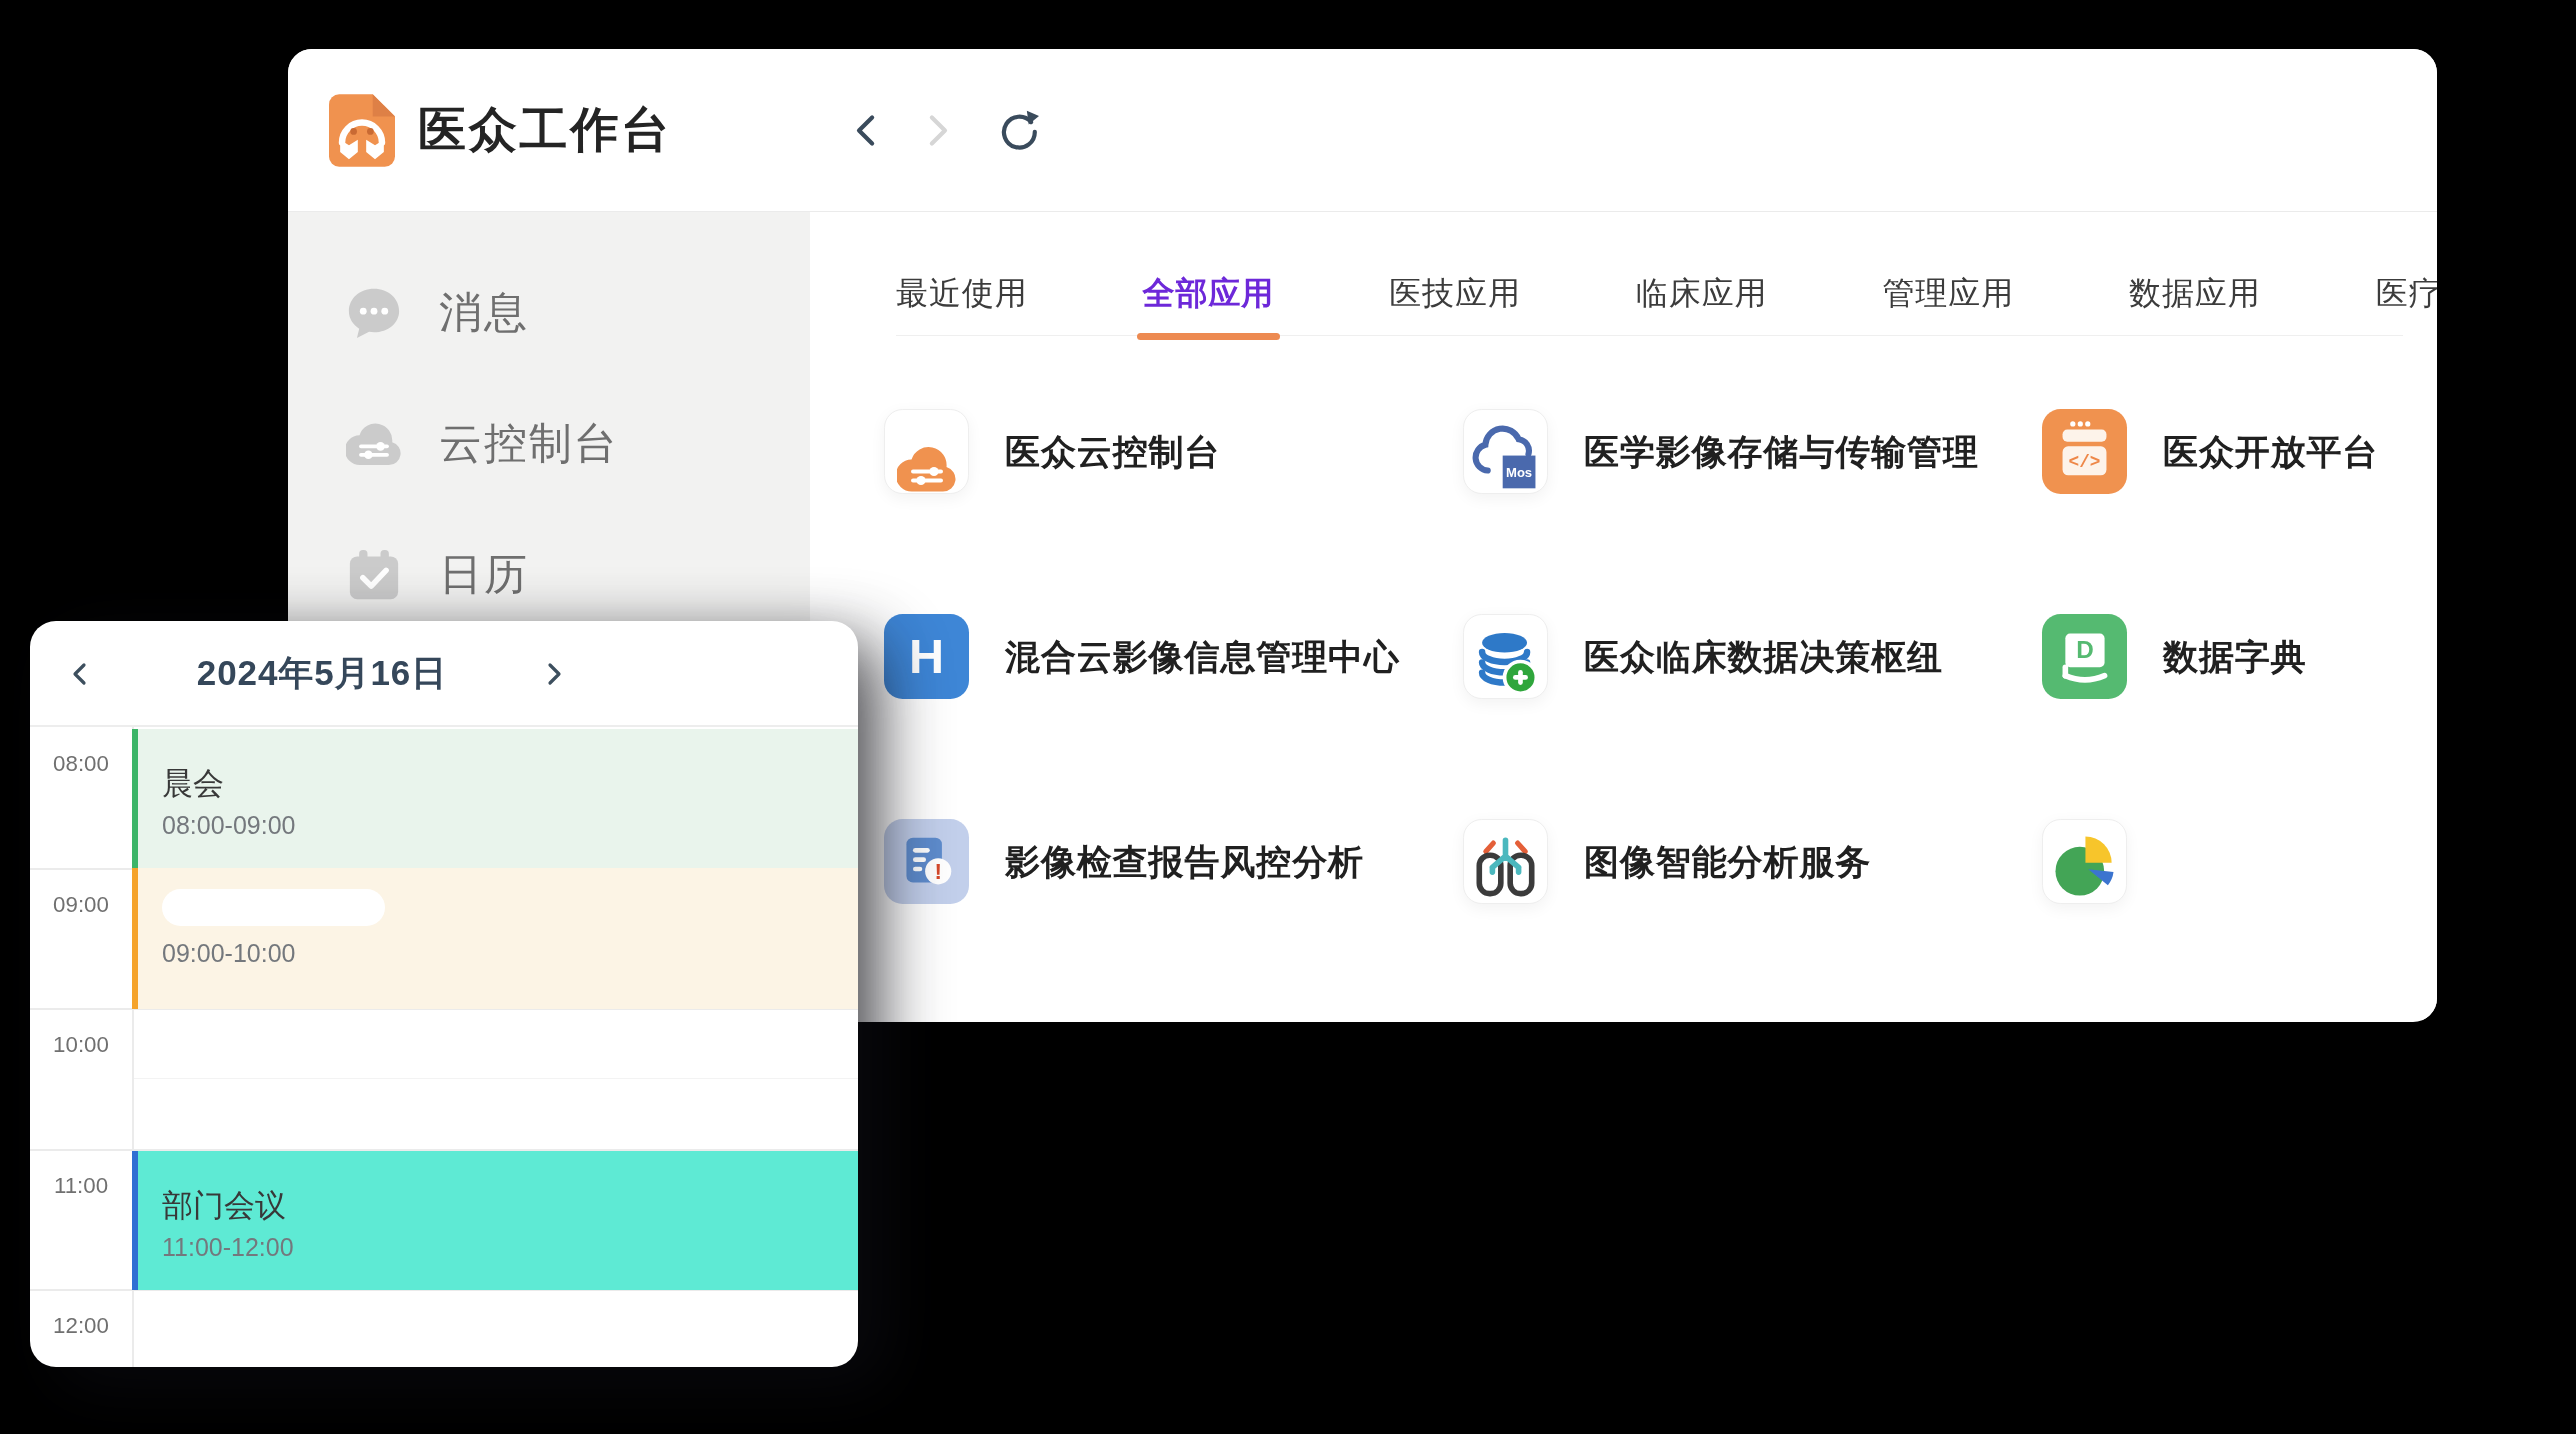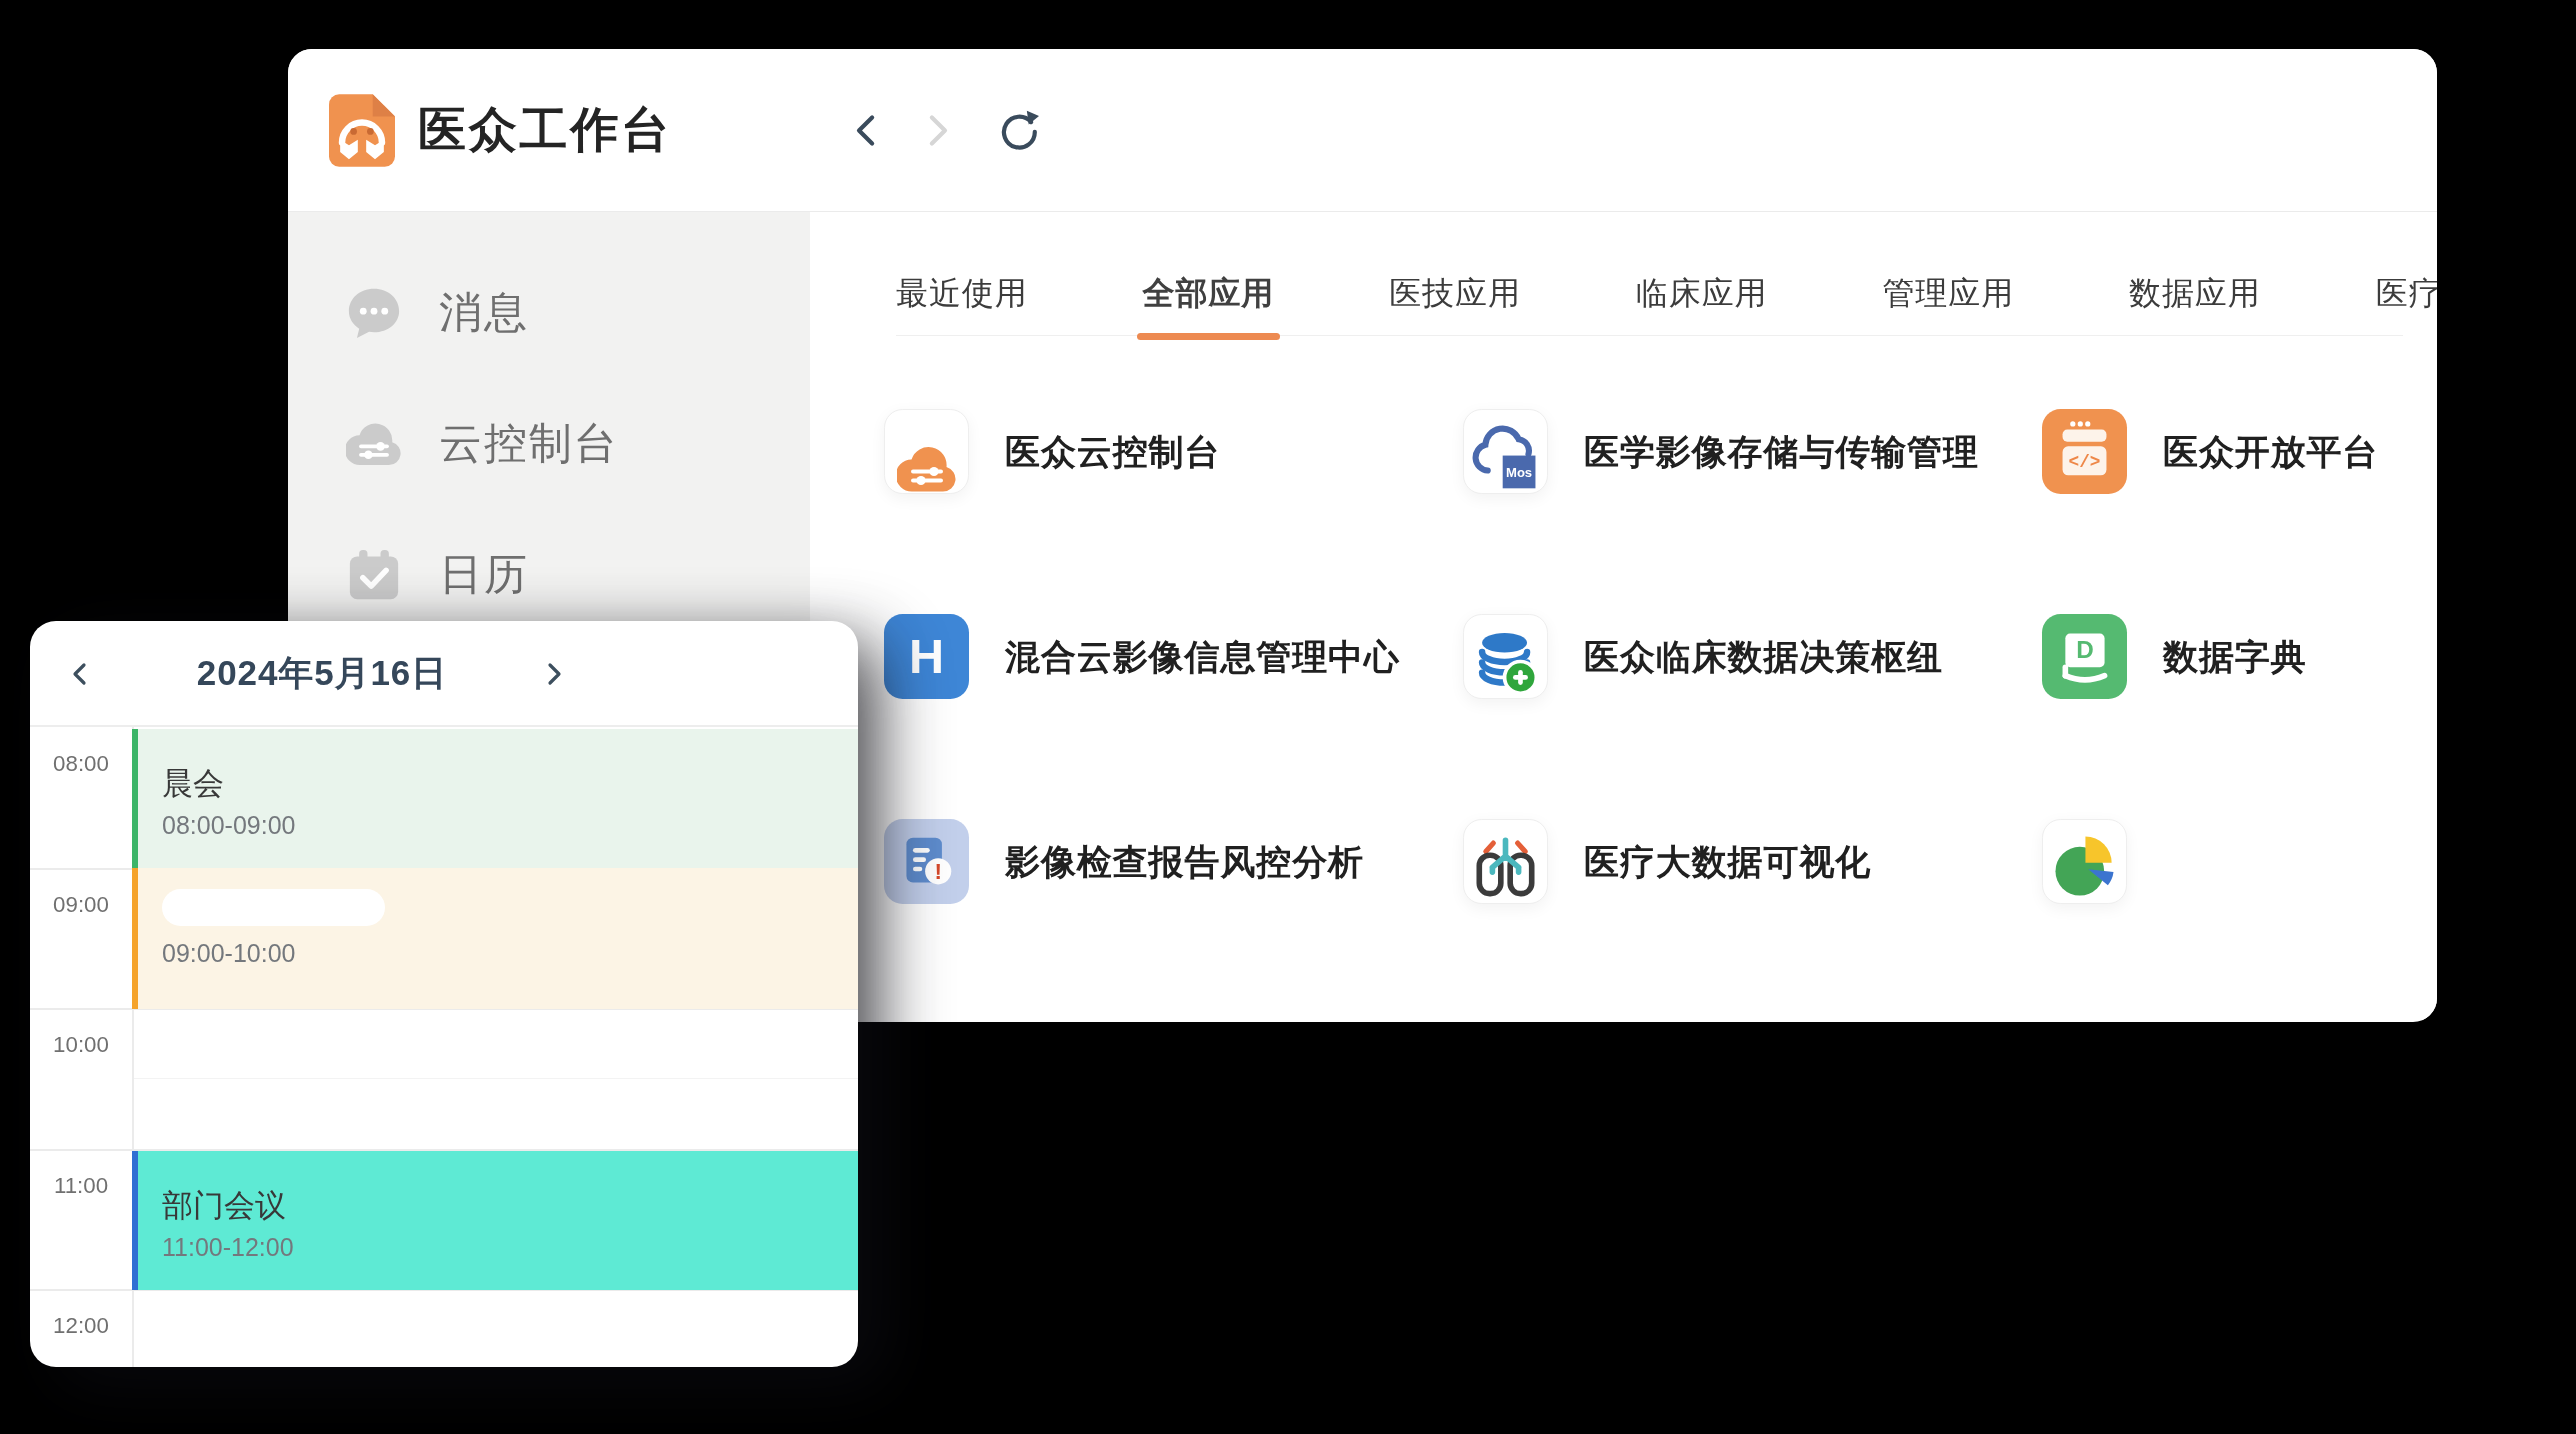--- a/index.html
+++ b/index.html
@@ -24,21 +24,21 @@
   .sidebar{width:522px;background:#F2F2F1;box-sizing:border-box;padding-top:60px;flex:0 0 auto;}
   .side-item{display:flex;align-items:center;gap:37px;padding-left:58px;height:82px;margin-bottom:49px;cursor:pointer;}
   .side-item .s-icon{width:56px;height:56px;display:flex;align-items:center;justify-content:center;}
   .side-label{font-size:43px;color:#6F6F6F;font-weight:500;letter-spacing:1.9px;}
 
   
   .content{position:relative;flex:1;background:#fff;}
   .tabs{position:absolute;left:86px;right:34px;top:60px;display:flex;gap:115px;
     border-bottom:1.9px solid #EFEFEF;padding-bottom:18.6px;}
   .tab{font-size:32px;color:#3C3C3C;font-weight:500;letter-spacing:0.9px;cursor:pointer;position:relative;white-space:nowrap;}
-  .tab.active{color:#404040;font-weight:700;}
+  .tab.active{color:#6d28d9;font-weight:700;}
   .tab.active::after{content:"";position:absolute;left:-5.6px;right:-5.6px;bottom:-24px;height:7.4px;
     border-radius:4.7px;background:#ED8A51;}
 
   .grid{position:absolute;left:74px;top:197px;display:grid;grid-template-columns:579px 579px 579px;grid-auto-rows:205px;}
   .app{display:flex;align-items:flex-start;gap:36px;cursor:pointer;}
   .app-icon{width:85px;height:85px;border-radius:18.6px;flex:0 0 auto;display:flex;align-items:flex-end;justify-content:center;box-sizing:border-box;}
   .card{background:#fff;border:1.9px solid #EEEEEE;box-shadow:0 4.7px 15px rgba(0,0,0,.05);}
   .tile-orange{background:#F0924F;}
   .tile-blue{background:#3E86D6;}
   .tile-green{background:#55BA71;}
@@ -250,21 +250,21 @@
           <div class="app">
             <div class="app-icon card">
               <svg width="73" height="73" viewBox="0 0 78 78">
                 <path d="M18 23 L26 14" stroke="#E45F38" stroke-width="5.5" stroke-linecap="round"></path>
                 <path d="M52 14 L60 23" stroke="#E45F38" stroke-width="5.5" stroke-linecap="round"></path>
                 <rect x="11" y="27" width="23" height="41" rx="11" fill="#fff" stroke="#3B3B3B" stroke-width="6"></rect>
                 <rect x="44" y="27" width="23" height="41" rx="11" fill="#fff" stroke="#3B3B3B" stroke-width="6"></rect>
                 <path d="M39 11 V30 M39 28 L25 40 M39 28 L53 40 M25 40 v5 M53 40 v5" fill="none" stroke="#4BB8BE" stroke-width="6" stroke-linecap="round" stroke-linejoin="round"></path>
               </svg>
             </div>
-            <div class="app-name">医疗大数据可视化</div>
+            <div class="app-name">图像智能分析服务</div>
           </div>
 
           <div class="app">
             <div class="app-icon card">
               <svg width="73" height="73" viewBox="0 0 78 78">
                 <circle cx="34" cy="44" r="26" fill="#43A556"></circle>
                 <path d="M40 35 V7 A28 28 0 0 1 68 35 Z" fill="#F7C52B"></path>
                 <path d="M43 42 L70 45 A27 27 0 0 1 64 59 Z" fill="#3B74CF"></path>
               </svg>
             </div>

